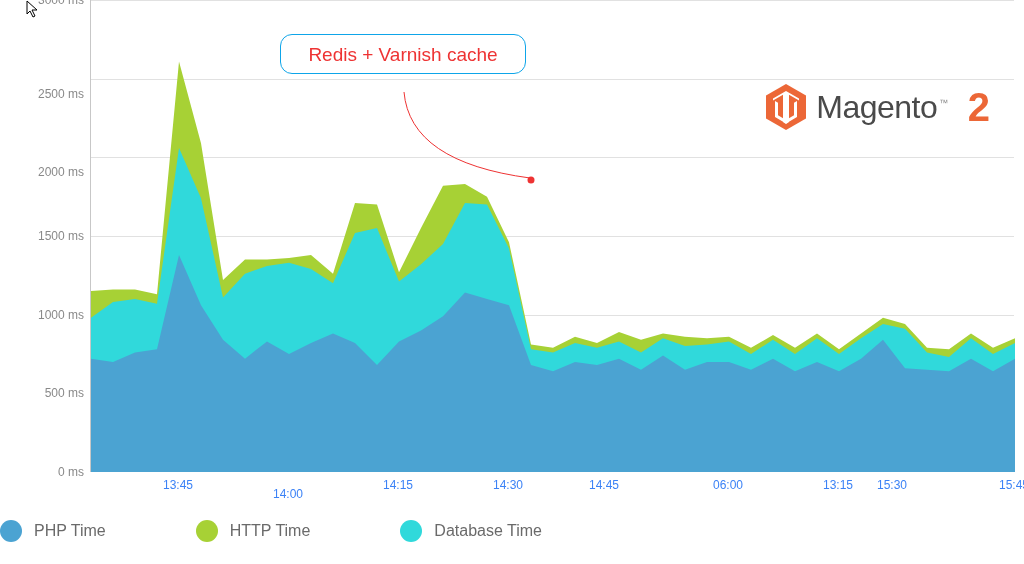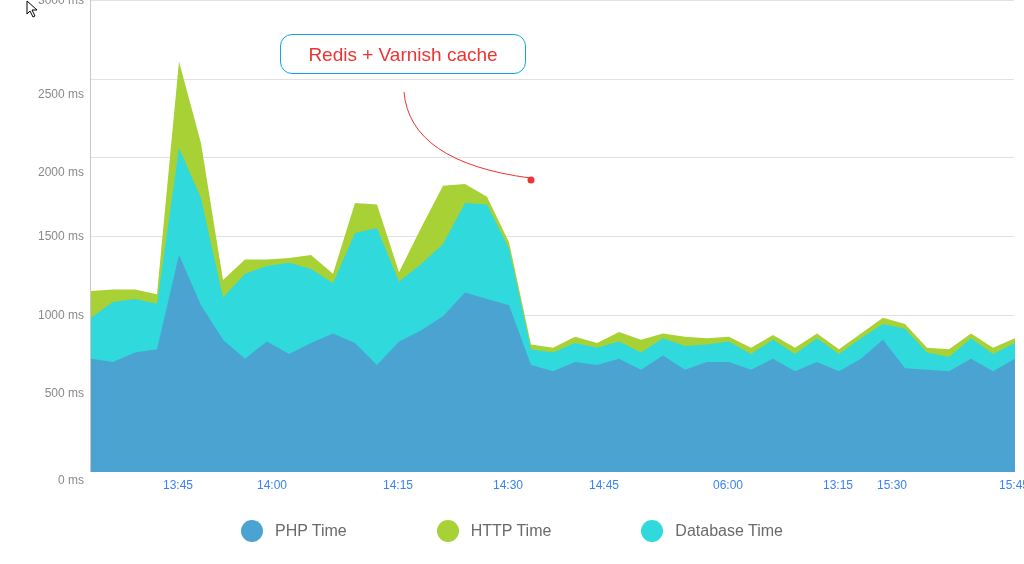--- a/index.html
+++ b/index.html
@@ -3,21 +3,21 @@
 <meta charset="utf-8">
 <style>
   * { box-sizing: border-box; margin: 0; padding: 0; }
   body { font-family: Arial, Helvetica, sans-serif; width: 1024px; height: 564px; background: #fff; position: relative; }
   .chart-wrap { position: absolute; left: 0; top: 0; width: 1024px; height: 564px; }
   .plot-area { position: absolute; left: 90px; top: 0; width: 924px; height: 472px; border-left: 1px solid #c7c7c7; border-bottom: 1px solid #c7c7c7; }
   .plot-area svg { position: absolute; left: 0; top: 0; width: 924px; height: 472px; }
   .y-tick { position: absolute; left: 0; width: 84px; text-align: right; font-size: 12px; color: #898989; transform: translateY(-50%); }
   .x-tick { position: absolute; top: 478px; font-size: 12px; color: #3b82f6; transform: translateX(-50%); }
   .y-guide { position: absolute; left: 90px; width: 924px; height: 1px; background: #e1e1e1; }
-  .legend { position: absolute; left: 0; width: 1024px; top: 520px; display: flex; justify-content: center; gap: 90px; }
+  .legend { position: absolute; left: 0; width: 1024px; top: 520px; display: flex; gap: 90px; }
   .legend-item { display: flex; align-items: center; gap: 12px; font-size: 16px; color: #6a6a6a; }
   .legend-swatch { width: 22px; height: 22px; border-radius: 50%; }
   .annotation { position: absolute; border: 1px solid #0ea5e9; border-radius: 12px; padding: 8px 16px 6px 16px; color: #e33; font-size: 19px; line-height: 1.25; text-align: center; background: #fff; }
   .ann-line { position: absolute; pointer-events: none; }
   .ann-dot { position: absolute; width: 7px; height: 7px; border-radius: 50%; background: #e33; pointer-events: none; transform: translate(-50%, -50%); }
   .logo { position: absolute; right: 34px; top: 84px; display: flex; align-items: center; gap: 10px; }
   .logo-hex { width: 40px; height: 46px; }
   .logo-text { font-size: 32px; color: #4a4a4a; font-weight: 400; letter-spacing: -0.5px; }
   .logo-tm { font-size: 9px; color: #888; vertical-align: super; margin-left: 2px; }
   .logo-2 { font-size: 40px; font-weight: 700; color: #ec6737; margin-left: 10px; }
@@ -34,24 +34,24 @@
   <div class="y-guide" style="top:236px;"></div>
   <div class="y-guide" style="top:314.67px;"></div>
   <div class="y-guide" style="top:393.33px;"></div>
 
   <span class="y-tick" style="top:0px;">3000 ms</span>
   <span class="y-tick" style="top:94px;">2500 ms</span>
   <span class="y-tick" style="top:157.33px;margin-top:15px;">2000 ms</span>
   <span class="y-tick" style="top:236px;">1500 ms</span>
   <span class="y-tick" style="top:314.67px;">1000 ms</span>
   <span class="y-tick" style="top:393.33px;">500 ms</span>
-  <span class="y-tick" style="top:472px;margin-top:8px;">0 ms</span>
+  <span class="y-tick" style="top:472px;">0 ms</span>
 
   <span class="x-tick" style="left:178px;">13:45</span>
-  <span class="x-tick" style="left:272px;">14:00</span>
+  <span class="x-tick" style="left:288px;margin-top:9px;">14:00</span>
   <span class="x-tick" style="left:398px;">14:15</span>
   <span class="x-tick" style="left:508px;">14:30</span>
   <span class="x-tick" style="left:604px;">14:45</span>
   <span class="x-tick" style="left:728px;">06:00</span>
   <span class="x-tick" style="left:838px;">13:15</span>
   <span class="x-tick" style="left:892px;">15:30</span>
   <span class="x-tick" style="left:1014px;">15:45</span>
 
   <div class="plot-area">
     <svg id="stacked-svg" viewBox="0 0 924 472" preserveAspectRatio="none">
@@ -62,20 +62,31 @@
   </div>
 
   <div class="annotation" style="left:280px; top:34px; width:246px;">
     <div>Redis + Varnish cache</div>
   </div>
   <svg class="ann-line" style="left:400px; top:92px; width:140px; height:92px;">
     <path d="M 4 0 Q 10 70 130 86" stroke="#e33" stroke-width="1" fill="none"></path>
   </svg>
   <div class="ann-dot" style="left:531px; top:180px;"></div>
 
+  <div class="logo">
+    <svg class="logo-hex" viewBox="0 0 40 46">
+      <path d="M20 0 L40 11.5 L40 34.5 L20 46 L0 34.5 L0 11.5 Z" fill="#ec6737"></path>
+      <path d="M20 7 L33 14.5 L33 16.5 L23 10.8 L23 38 L20 40 L17 38 L17 10.8 L7 16.5 L7 14.5 Z" fill="#fff"></path>
+      <path d="M9 17 L9 33 L20 39.5 L31 33 L31 17 L28 18.7 L28 31.3 L20 36 L12 31.3 L12 18.7 Z" fill="#fff"></path>
+    </svg>
+    <span class="logo-text">
+      <span>Magento</span><span class="logo-tm">™</span>
+    </span>
+    <span class="logo-2">2</span>
+  </div>
 
   <div class="legend">
     <div class="legend-item">
       <span class="legend-swatch" style="background:#4ba3d2;"></span>
       <span>PHP Time</span>
     </div>
     <div class="legend-item">
       <span class="legend-swatch" style="background:#a7d135;"></span>
       <span>HTTP Time</span>
     </div>

